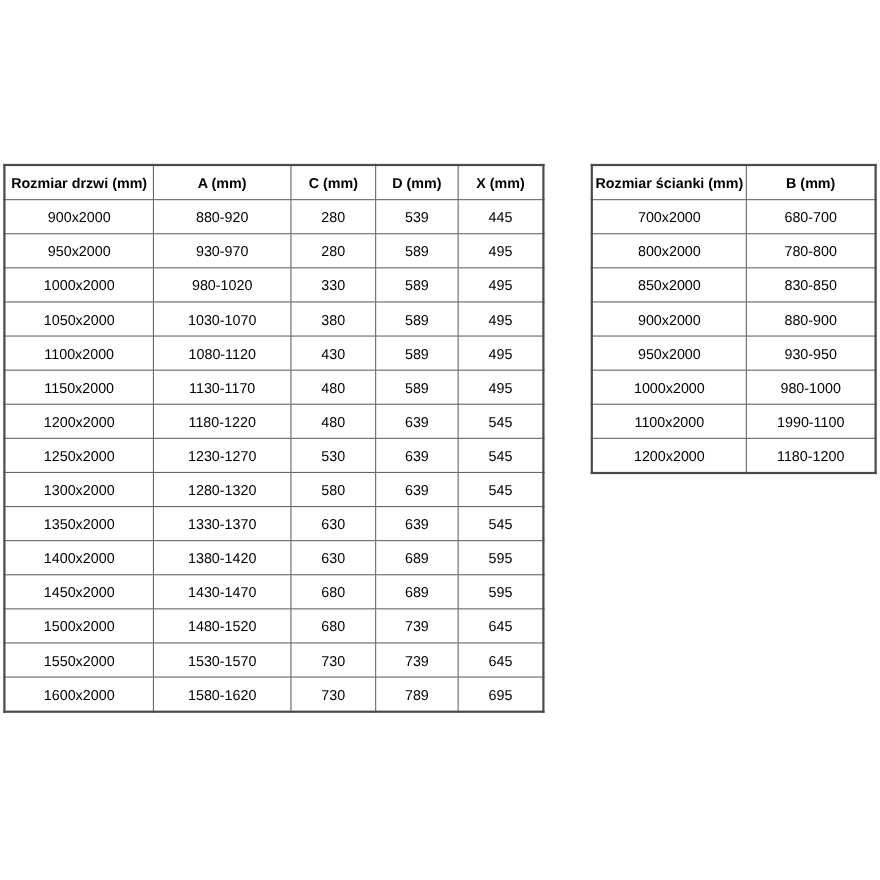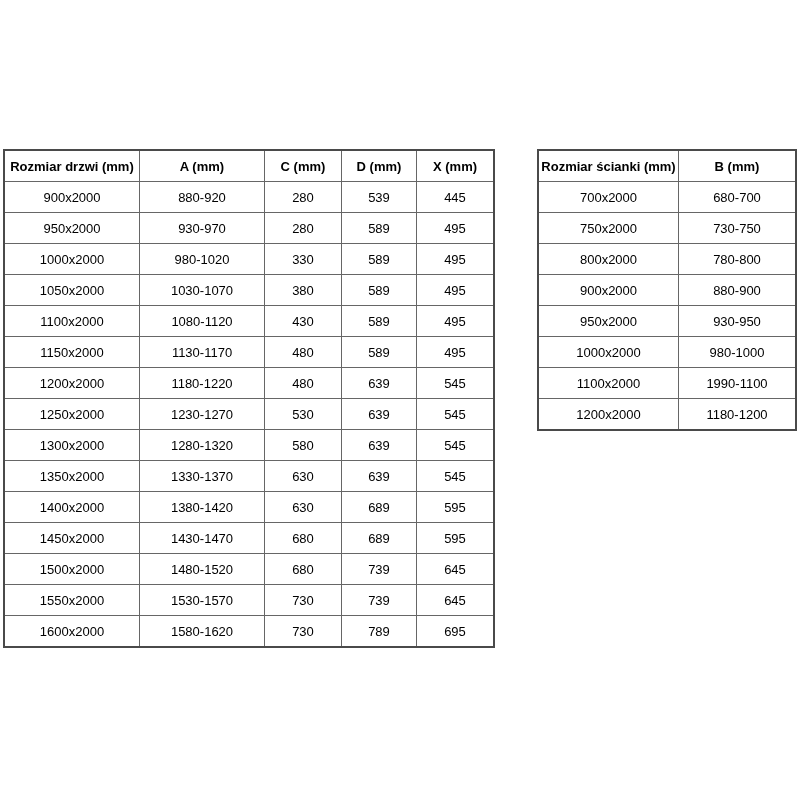--- a/index.html
+++ b/index.html
@@ -189,26 +189,26 @@
           <th>Rozmiar ścianki (mm)</th>
           <th>B (mm)</th>
         </tr>
       </thead>
       <tbody>
         <tr>
           <td>700x2000</td>
           <td>680-700</td>
         </tr>
         <tr>
-          <td>750x2000</td>
-          <td>730-750</td>
-        </tr>
-        <tr>
           <td>800x2000</td>
           <td>780-800</td>
+        </tr>
+        <tr>
+          <td>850x2000</td>
+          <td>830-850</td>
         </tr>
         <tr>
           <td>900x2000</td>
           <td>880-900</td>
         </tr>
         <tr>
           <td>950x2000</td>
           <td>930-950</td>
         </tr>
         <tr>

